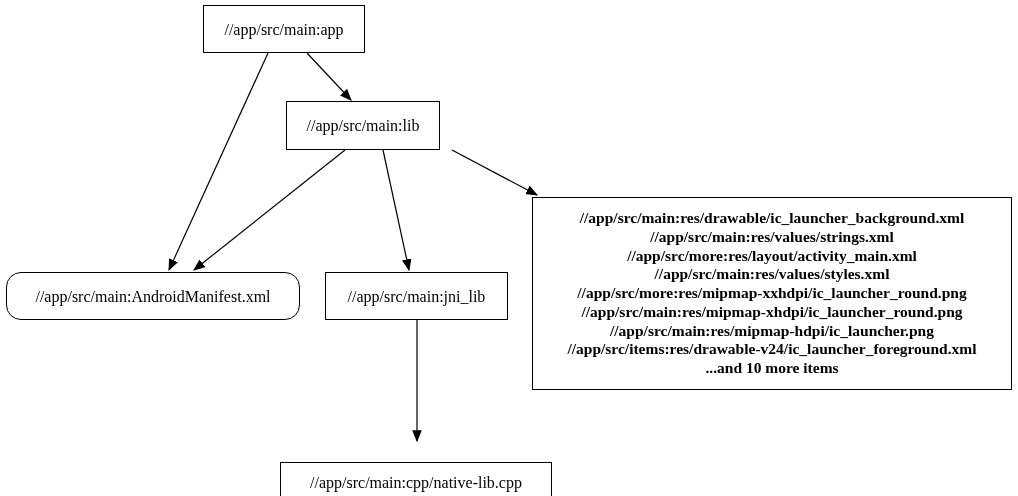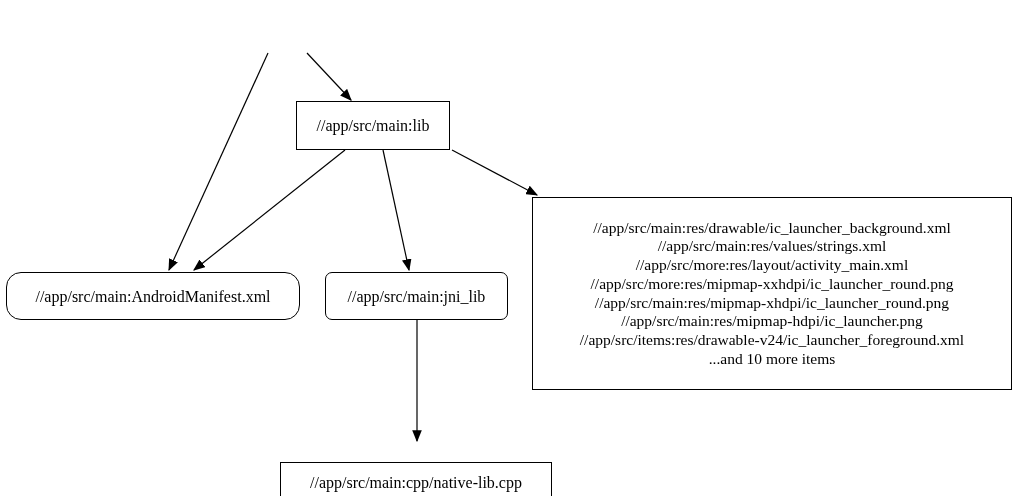--- a/index.html
+++ b/index.html
@@ -35,24 +35,24 @@
     display: flex;
     flex-direction: column;
     align-items: center;
     justify-content: center;
     text-align: center;
     font-size: 16px;
     line-height: 19px;
     white-space: nowrap;
   }
   .node-app            { left: 203px; top: 5px;   width: 162px; height: 48px; }
-  .node-lib            { left: 296px; top: 101px; width: 154px; height: 49px; }
+  .node-lib            { left: 286px; top: 101px; width: 154px; height: 49px; }
   .node-manifest       { left: 6px;   top: 272px; width: 294px; height: 48px; border-radius: 15px; }
-  .node-jni            { left: 325px; top: 272px; width: 183px; height: 48px; border-radius: 7px; }
-  .node-res            { left: 532px; top: 197px; width: 480px; height: 193px; font-size: 15.5px; line-height: 18.7px; }
+  .node-jni            { left: 325px; top: 272px; width: 183px; height: 48px; }
+  .node-res            { left: 532px; top: 197px; width: 480px; height: 193px; font-size: 15.5px; line-height: 18.7px; font-weight: bold; }
   .node-cpp            { left: 280px; top: 462px; width: 272px; height: 40px; }
   .res-line { display: block; }
 </style>
 </head>
 <body>
 
 <div class="canvas">
 
   <svg class="edges" width="1018" height="496" viewBox="0 0 1018 496" xmlns="http://www.w3.org/2000/svg">
     <defs>
@@ -61,37 +61,41 @@
       </marker>
     </defs>
     <line x1="307" y1="53" x2="351" y2="100" marker-end="url(#arrow)"></line>
     <line x1="268" y1="53" x2="169" y2="270" marker-end="url(#arrow)"></line>
     <line x1="345" y1="150" x2="194" y2="270" marker-end="url(#arrow)"></line>
     <line x1="383" y1="150" x2="409" y2="270" marker-end="url(#arrow)"></line>
     <line x1="452" y1="150" x2="537" y2="195" marker-end="url(#arrow)"></line>
     <line x1="417" y1="320" x2="417" y2="441" marker-end="url(#arrow)"></line>
   </svg>
 
+  <div class="node node-app">
+    <span>//app/src/main:app</span>
+  </div>
 
   <div class="node node-lib">
     <span>//app/src/main:lib</span>
   </div>
 
   <div class="node node-manifest">
     <span>//app/src/main:AndroidManifest.xml</span>
   </div>
 
   <div class="node node-jni">
     <span>//app/src/main:jni_lib</span>
   </div>
 
   <div class="node node-res">
     <span class="res-line">//app/src/main:res/drawable/ic_launcher_background.xml</span>
     <span class="res-line">//app/src/main:res/values/strings.xml</span>
     <span class="res-line">//app/src/more:res/layout/activity_main.xml</span>
+    <span class="res-line">//app/src/main:res/values/styles.xml</span>
     <span class="res-line">//app/src/more:res/mipmap-xxhdpi/ic_launcher_round.png</span>
     <span class="res-line">//app/src/main:res/mipmap-xhdpi/ic_launcher_round.png</span>
     <span class="res-line">//app/src/main:res/mipmap-hdpi/ic_launcher.png</span>
     <span class="res-line">//app/src/items:res/drawable-v24/ic_launcher_foreground.xml</span>
     <span class="res-line">...and 10 more items</span>
   </div>
 
   <div class="node node-cpp">
     <span>//app/src/main:cpp/native-lib.cpp</span>
   </div>

